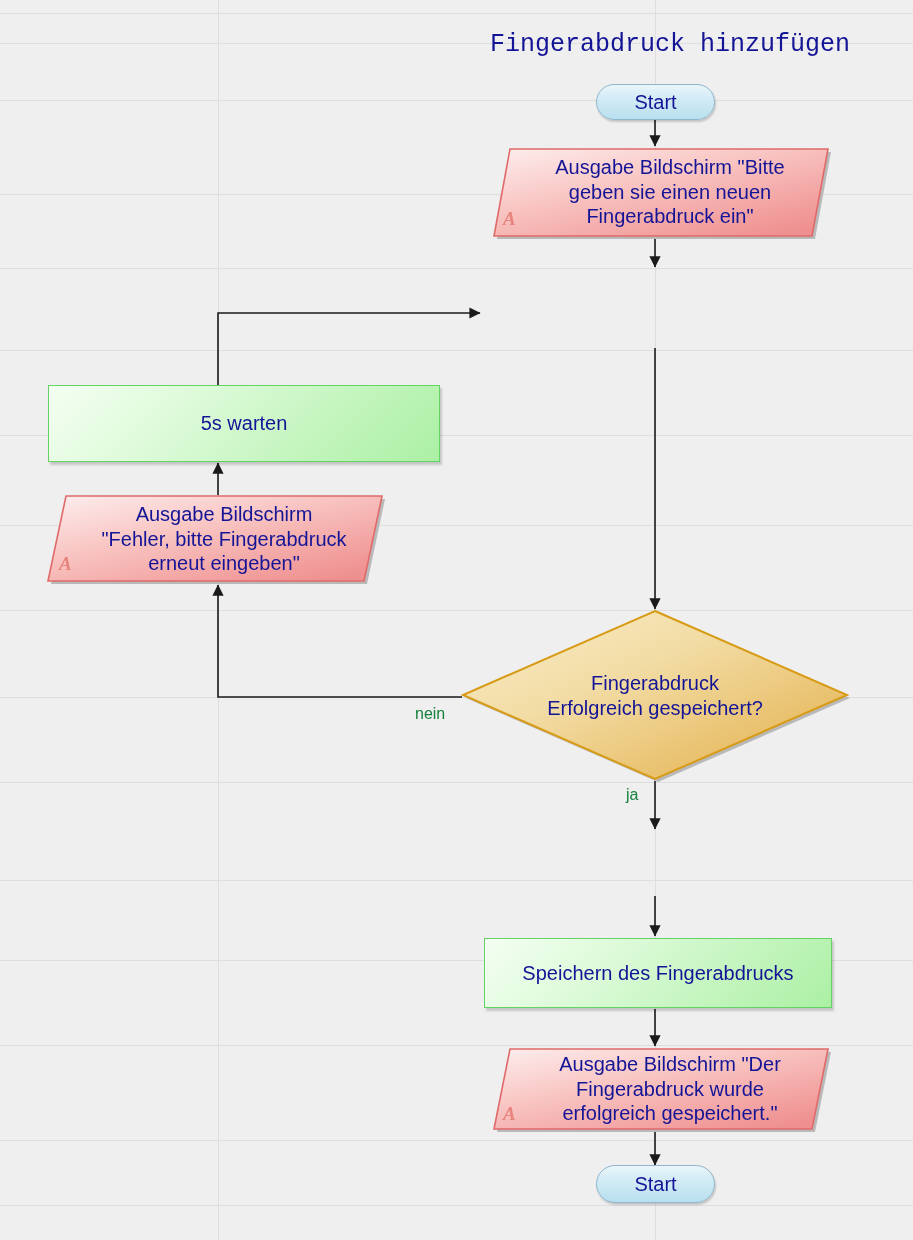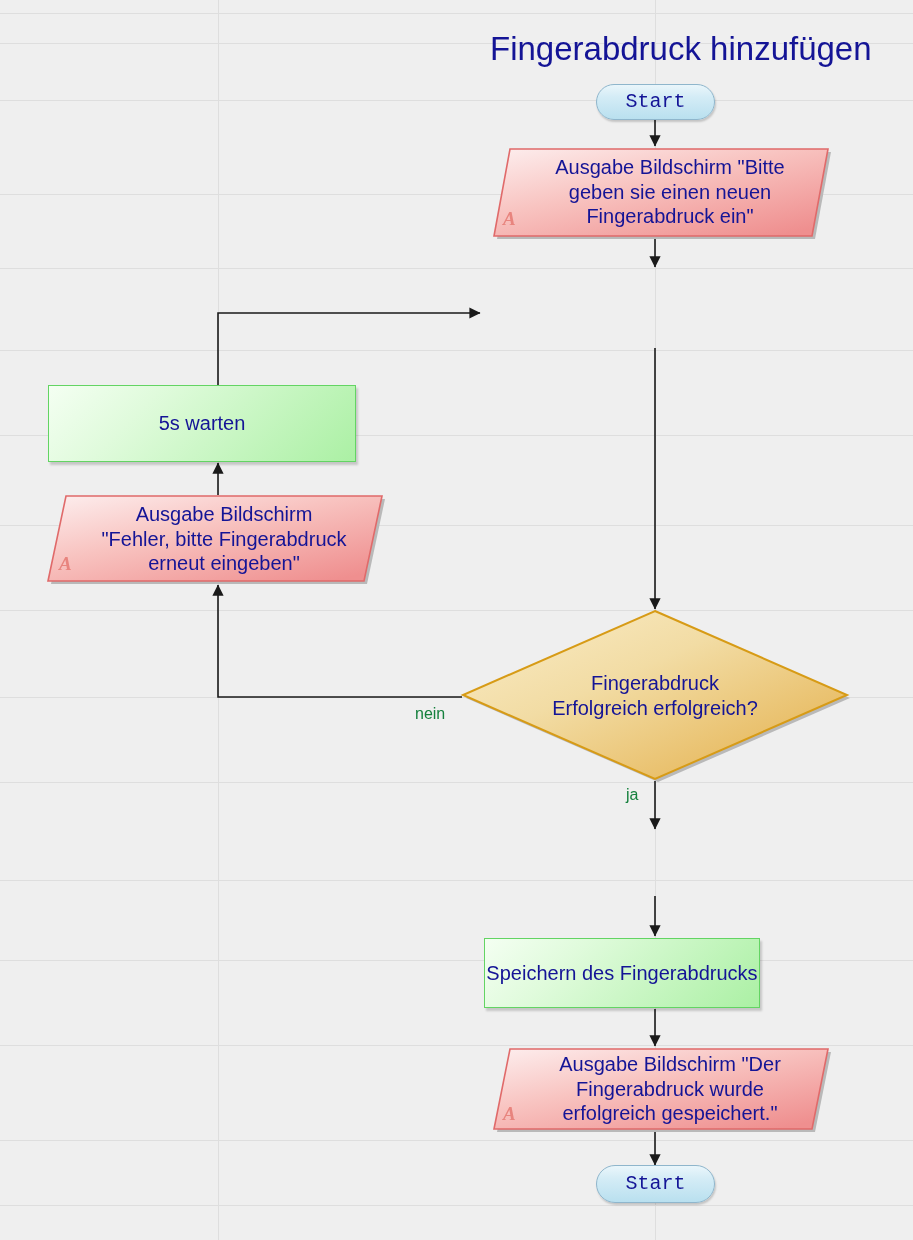--- a/index.html
+++ b/index.html
@@ -40,21 +40,20 @@
     font-size: 20px;
     line-height: 1.22;
     white-space: pre-line;
   }
   
   .terminator {
     border: 1px solid #8fb6cc;
     border-radius: 999px;
     background: linear-gradient(to bottom, #eaf6fb 0%, #d4ecf6 35%, #b9e0ef 100%);
     box-shadow: 1px 2px 2px rgba(0,0,0,0.18);
-    font-family: Liberation Mono, monospace;
   }
   
   .process {
     border: 1px solid #63d463;
     background: linear-gradient(135deg, #f4fff2 0%, #e0fbdc 30%, #abf0a4 100%);
     box-shadow: 2px 3px 2px rgba(0,0,0,0.17);
   }
   
   .io-wrap {
     position: absolute;
@@ -113,22 +112,23 @@
   }
   .edge-label {
     position: absolute;
     color: #15803d;
     font-size: 16px;
     white-space: nowrap;
   }
   #title {
     position: absolute;
     color: #141496;
-    font-size: 33px;
+    font-size: 25px;
     white-space: nowrap;
+    font-family: Liberation Mono, monospace;
   }
 </style>
 </head>
 <body>
 
 <div id="canvas">
 
   <div class="gridline-h" style="top:13px"></div>
   <div class="gridline-h" style="top:43px"></div>
   <div class="gridline-h" style="top:100px"></div>
@@ -194,21 +194,21 @@
       <polygon points="4,90 20,3 338,3 322,90" fill="#b9b9b9" transform="translate(3,3)"></polygon>
       <polygon points="4,90 20,3 338,3 322,90" fill="url(#ioGrad1)" stroke="#e06a6a" stroke-width="1.6"></polygon>
     </svg>
     <div class="io-text" style="padding-left:10px">Ausgabe Bildschirm "Bitte
 geben sie einen neuen
 Fingerabdruck ein"</div>
     <div class="io-marker" style="left:13px; top:62px">A</div>
   </div>
 
 
-  <div class="node process" style="left:48px; top:385px; width:308px; height:77px">
+  <div class="node process" style="left:48px; top:385px; width:392px; height:77px">
     <span>5s warten</span>
   </div>
 
   <div class="io-wrap" style="left:44px; top:493px; width:340px; height:92px">
     <svg width="340" height="92" viewBox="0 0 340 92">
       <defs>
         <linearGradient id="ioGrad3" x1="0" y1="0" x2="0.85" y2="1">
           <stop offset="0%" stop-color="#fdeeee"></stop>
           <stop offset="45%" stop-color="#f8c3c0"></stop>
           <stop offset="100%" stop-color="#ef8f8f"></stop>
@@ -229,28 +229,28 @@
         <linearGradient id="decGrad" x1="0" y1="0" x2="1" y2="1">
           <stop offset="0%" stop-color="#faedc9"></stop>
           <stop offset="40%" stop-color="#f2dca4"></stop>
           <stop offset="100%" stop-color="#e3ad46"></stop>
         </linearGradient>
       </defs>
       <polygon points="194,2 386,86 194,170 2,86" fill="#b9b9b9" transform="translate(3,3)"></polygon>
       <polygon points="194,2 386,86 194,170 2,86" fill="url(#decGrad)" stroke="#d79b16" stroke-width="2"></polygon>
     </svg>
     <div class="decision-text">Fingerabdruck
-Erfolgreich erfolgreich?</div>
+Erfolgreich gespeichert?</div>
   </div>
 
   <div class="edge-label" style="left:415px; top:705px">nein</div>
   <div class="edge-label" style="left:626px; top:786px">ja</div>
 
 
-  <div class="node process" style="left:484px; top:938px; width:276px; height:70px">
+  <div class="node process" style="left:484px; top:938px; width:348px; height:70px">
     <span>Speichern des Fingerabdrucks</span>
   </div>
 
   <div class="io-wrap" style="left:490px; top:1046px; width:340px; height:86px">
     <svg width="340" height="86" viewBox="0 0 340 86">
       <defs>
         <linearGradient id="ioGrad4" x1="0" y1="0" x2="0.85" y2="1">
           <stop offset="0%" stop-color="#fdeeee"></stop>
           <stop offset="45%" stop-color="#f8c3c0"></stop>
           <stop offset="100%" stop-color="#ef8f8f"></stop>

